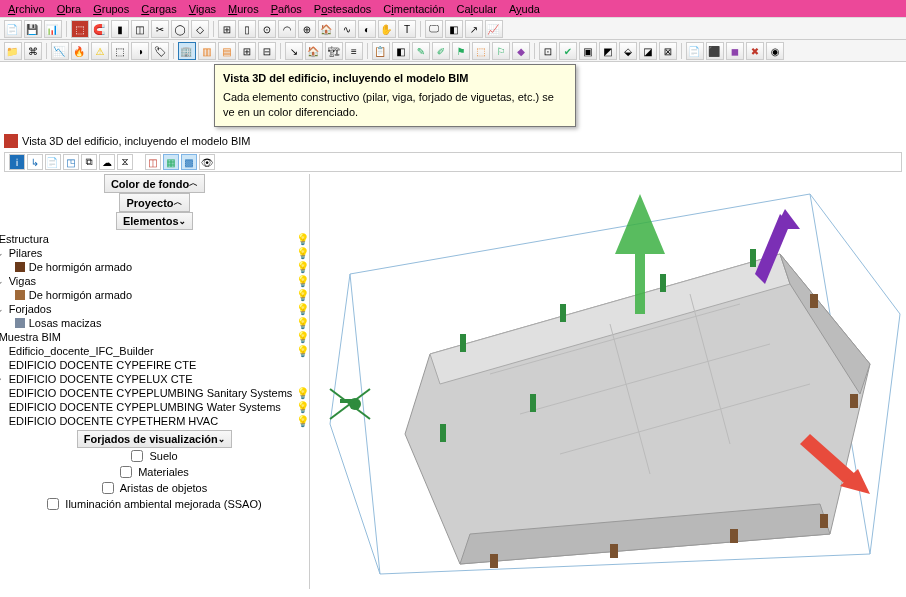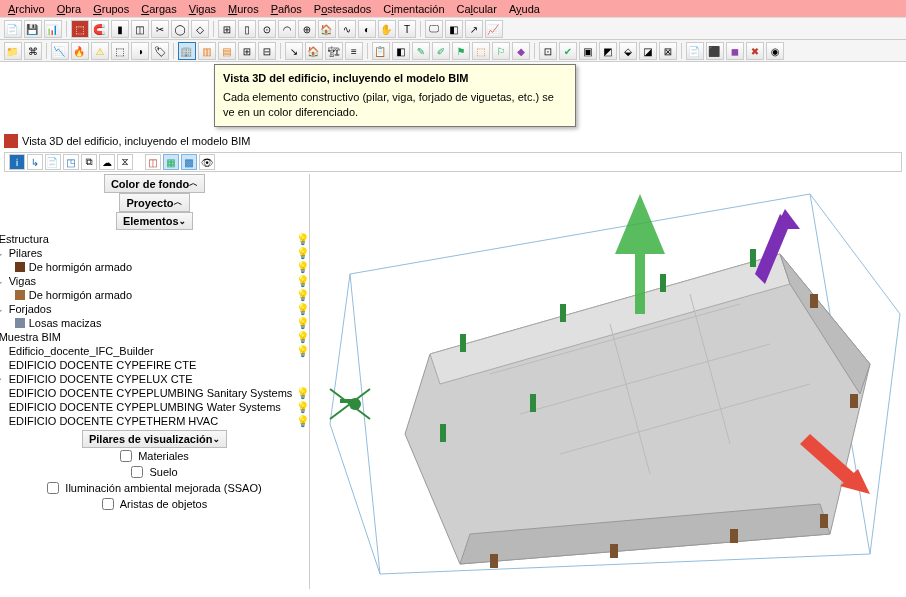--- a/index.html
+++ b/index.html
@@ -1,18 +1,18 @@
 <!DOCTYPE html>
 <html><head>
 <meta charset="utf-8">
 <style>
   * { box-sizing: border-box; margin: 0; padding: 0; font-family: Tahoma, Arial, sans-serif; font-size: 11px; }
   body { width: 906px; height: 597px; background: #fff; overflow: hidden; color: #000; }
 
-  .menubar { display: flex; gap: 12px; padding: 2px 8px; border-bottom: 1px solid #ddd; background: #fca5a5; height: 18px; align-items: center; }
+  .menubar { display: flex; gap: 12px; padding: 2px 8px; border-bottom: 1px solid #ddd; background: #ec4899; height: 18px; align-items: center; }
   .menubar span { cursor: default; }
   .menubar span u { text-decoration: underline; }
 
   .toolbar { display: flex; gap: 2px; padding: 2px 4px; background: #f5f5f5; border-bottom: 1px solid #ccc; flex-wrap: wrap; align-items: center; height: 22px; }
   .toolbar .tb { width: 18px; height: 18px; border: 1px solid #ccc; display: inline-flex; align-items: center; justify-content: center; font-size: 10px; background: linear-gradient(#fff,#e8e8e8); cursor: pointer; }
   .toolbar .sep { width: 1px; height: 16px; background: #ccc; margin: 0 2px; }
 
   .tooltip { position: absolute; left: 214px; top: 64px; width: 362px; background: #ffffe1; border: 1px solid #777; padding: 6px 8px; box-shadow: 2px 2px 4px rgba(0,0,0,.3); z-index: 100; line-height: 1.35; }
   .tooltip .tt-title { font-weight: bold; margin-bottom: 4px; }
 
@@ -260,38 +260,38 @@
       </div>
       <div class="tree-row ind1">
         <span class="arrow"></span>
           <span class="lbl">EDIFICIO DOCENTE CYPETHERM HVAC</span>
         <span class="bulb">💡</span>
         <span class="chk">☑</span>
       </div>
     </div>
 
     <div class="panel-header">
-      <span>Pilares de visualización</span>
+      <span>Forjados de visualización</span>
         <span class="chev">⌄</span>
+    </div>
+    <div class="opts-row">
+      <input type="checkbox" style="">
+      <span>Suelo</span>
     </div>
     <div class="opts-row">
       <input type="checkbox" style="">
       <span>Materiales</span>
     </div>
     <div class="opts-row">
       <input type="checkbox" style="">
-      <span>Suelo</span>
+      <span>Aristas de objetos</span>
     </div>
     <div class="opts-row">
       <input type="checkbox" style="">
       <span>Iluminación ambiental mejorada (SSAO)</span>
-    </div>
-    <div class="opts-row">
-      <input type="checkbox" style="">
-      <span>Aristas de objetos</span>
     </div>
   </div>
 
   <div class="viewport">
     <svg viewBox="0 0 596 415">
 
       <g stroke="#2a7ab8" stroke-width="1" fill="none" opacity="0.5">
         <path d="M40 100 L500 20 L590 140 L560 380 L70 400 L20 250 Z"></path>
         <path d="M40 100 L70 400"></path>
         <path d="M500 20 L560 380"></path>

